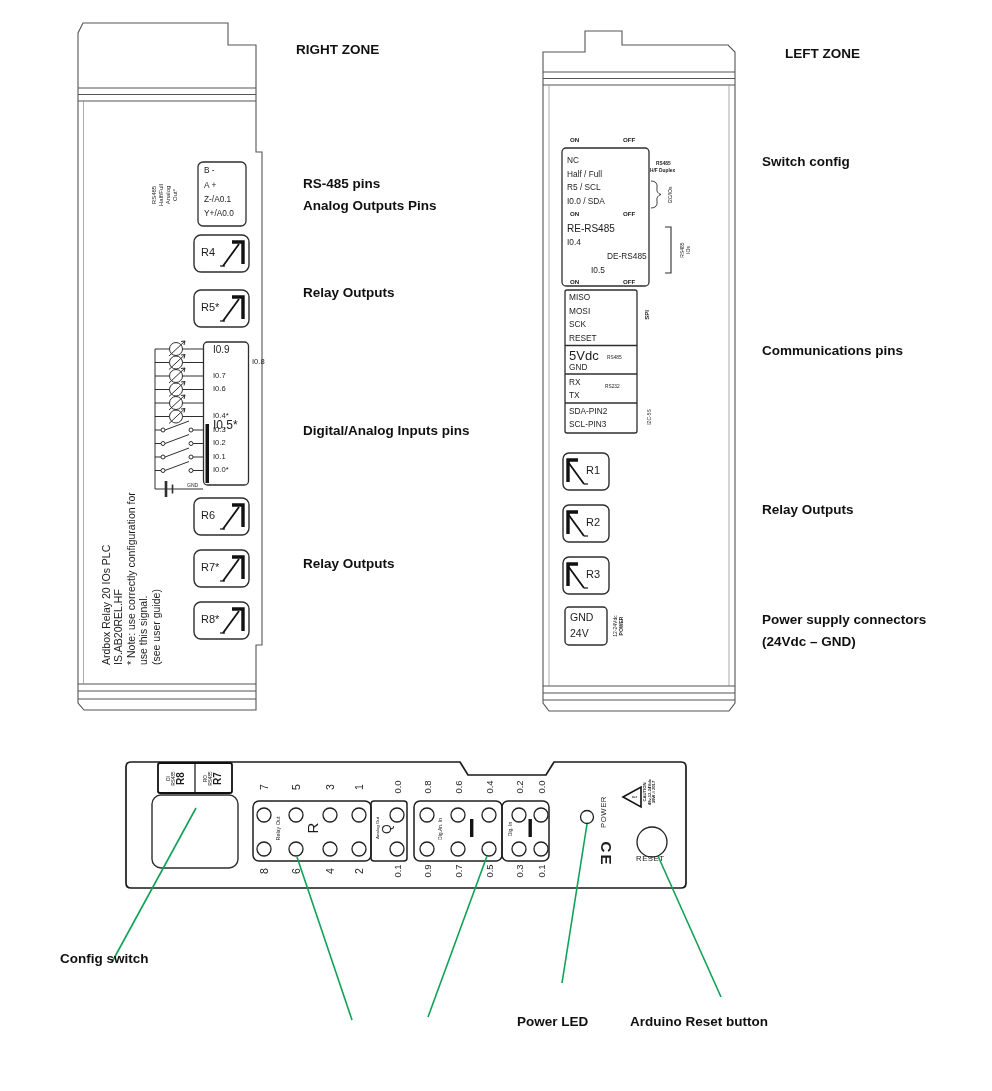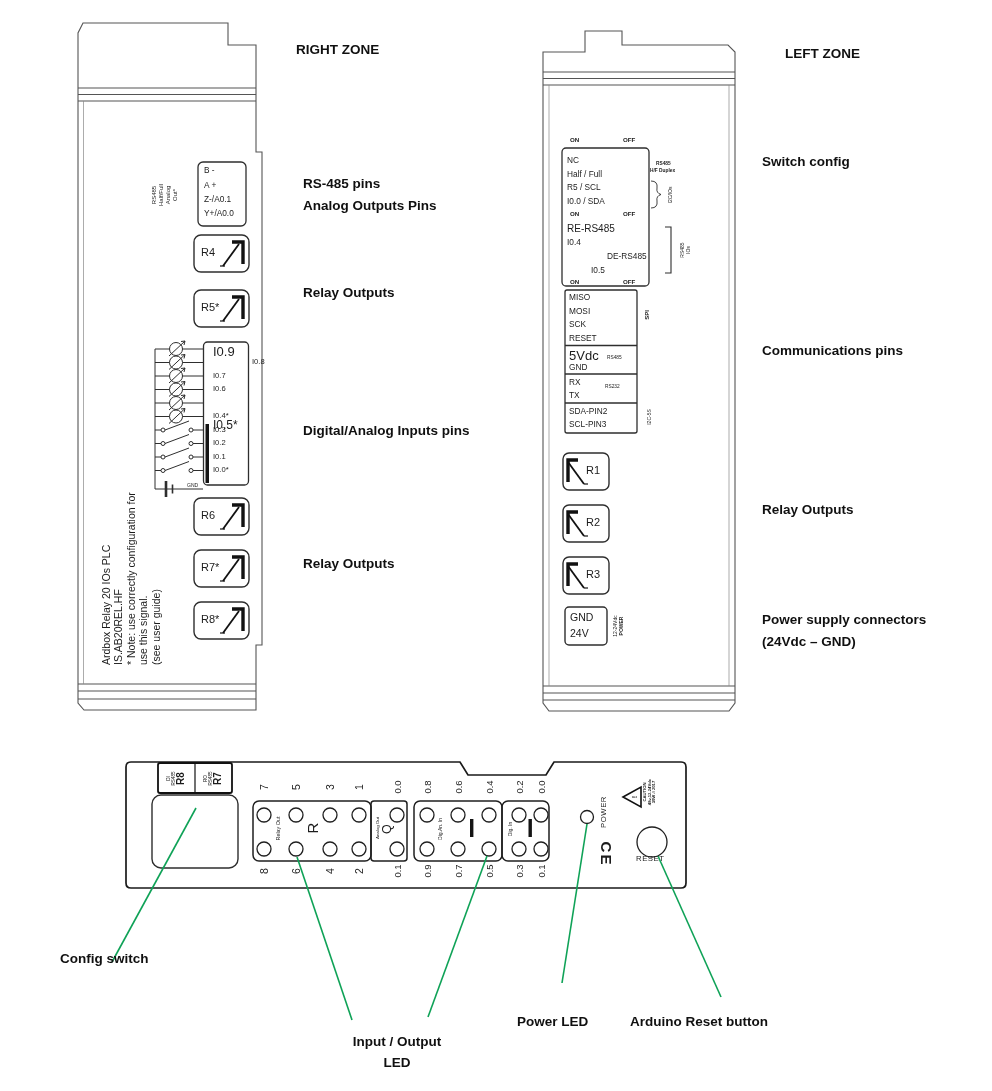--- a/index.html
+++ b/index.html
@@ -246,40 +246,36 @@
 <div class="ann" style="left:303px;top:198px;">Analog Outputs Pins</div>
 <div class="ann" style="left:303px;top:285px;">Relay Outputs</div>
 <div class="ann" style="left:303px;top:423px;">Digital/Analog Inputs pins</div>
 <div class="ann" style="left:303px;top:556px;">Relay Outputs</div>
 <div class="ann" style="left:762px;top:154px;">Switch config</div>
 <div class="ann" style="left:762px;top:343px;">Communications pins</div>
 <div class="ann" style="left:762px;top:502px;">Relay Outputs</div>
 <div class="ann" style="left:762px;top:612px;">Power supply connectors</div>
 <div class="ann" style="left:762px;top:634px;">(24Vdc – GND)</div>
 <div class="ann" style="left:60px;top:951px;">Config switch</div>
-<div class="ann ctr" style="left:312px;top:1034px;width:170px;">
-  <div>Input / Output</div>
-  <div style="margin-top:6px;">LED</div>
-</div>
 <div class="ann" style="left:517px;top:1014px;">Power LED</div>
 <div class="ann" style="left:630px;top:1014px;">Arduino Reset button</div>
 
 <div class="rn v" style="left:137px;top:180px;width:56px;height:30px;font-size:6px;line-height:7.2px;">
   <div>RS485</div>
   <div>Half/Full</div>
   <div>Analog</div>
   <div>Out*</div>
 </div>
 <div class="t" style="left:204px;top:166px;font-size:8.3px;">B -</div>
 <div class="t" style="left:204px;top:181px;font-size:8.3px;">A +</div>
 <div class="t" style="left:204px;top:195px;font-size:8.3px;">Z-/A0.1</div>
 <div class="t" style="left:204px;top:209px;font-size:8.3px;">Y+/A0.0</div>
 <div class="t" style="left:201px;top:247px;font-size:11px;">R4</div>
 <div class="t" style="left:201px;top:302px;font-size:11px;">R5*</div>
-<div class="t" style="left:213px;top:344.5px;font-size:13px;">I0.9</div>
+<div class="t" style="left:213px;top:344.5px;font-size:10px;">I0.9</div>
 <div class="t" style="left:213px;top:358px;font-size:7.6px;margin-left:39px;">I0.8</div>
 <div class="t" style="left:213px;top:371.5px;font-size:7.6px;">I0.7</div>
 <div class="t" style="left:213px;top:385px;font-size:7.6px;">I0.6</div>
 <div class="t" style="left:213px;top:419px;font-size:12px;">I0.5*</div>
 <div class="t" style="left:213px;top:412px;font-size:7.6px;">I0.4*</div>
 <div class="t" style="left:213px;top:425.5px;font-size:7.6px;">I0.3</div>
 <div class="t" style="left:213px;top:439px;font-size:7.6px;">I0.2</div>
 <div class="t" style="left:213px;top:452.5px;font-size:7.6px;">I0.1</div>
 <div class="t" style="left:213px;top:466px;font-size:7.6px;">I0.0*</div>
 <div class="t" style="left:187px;top:483px;font-size:5px;">GND</div>

